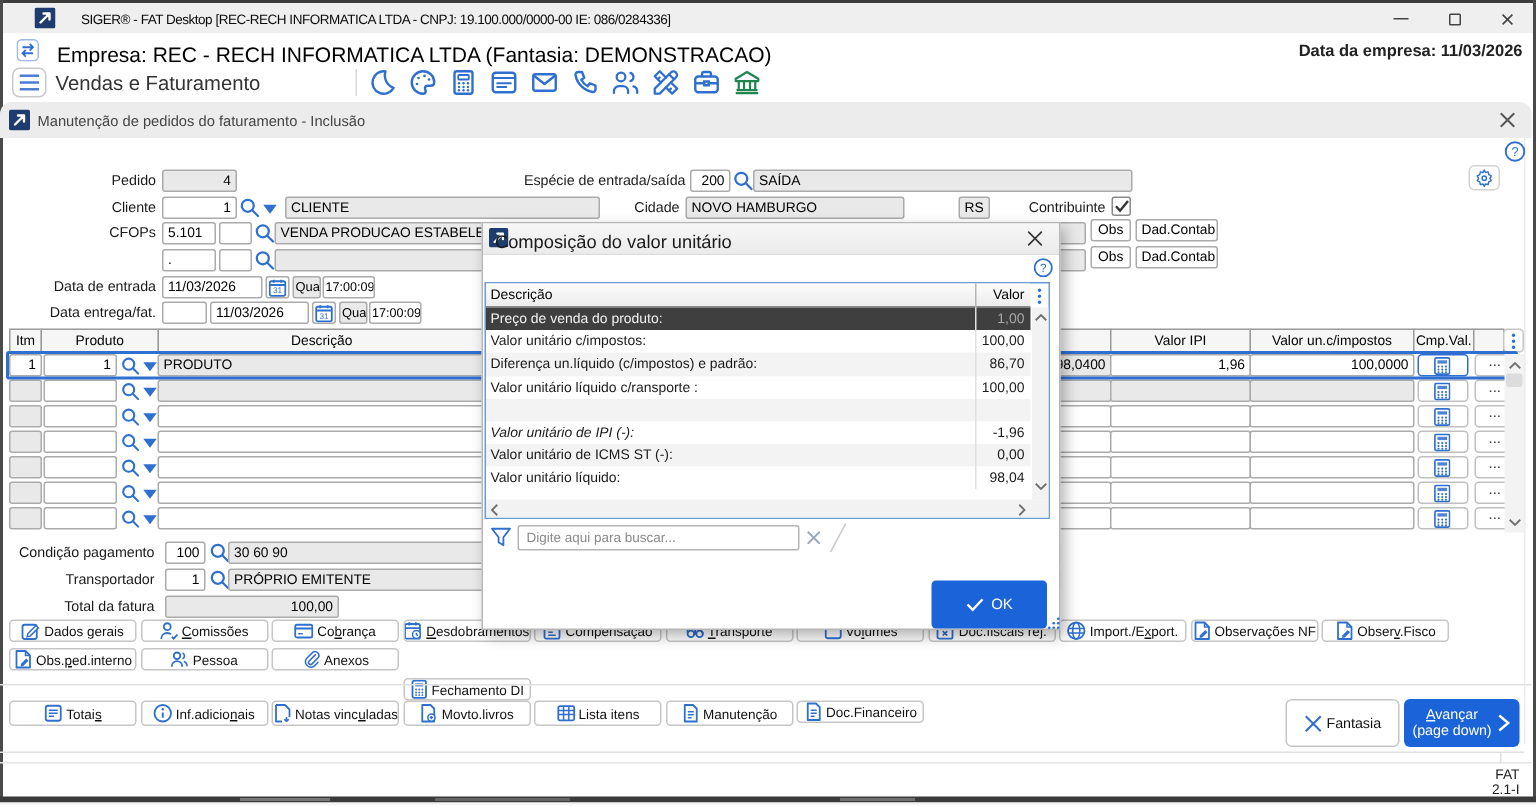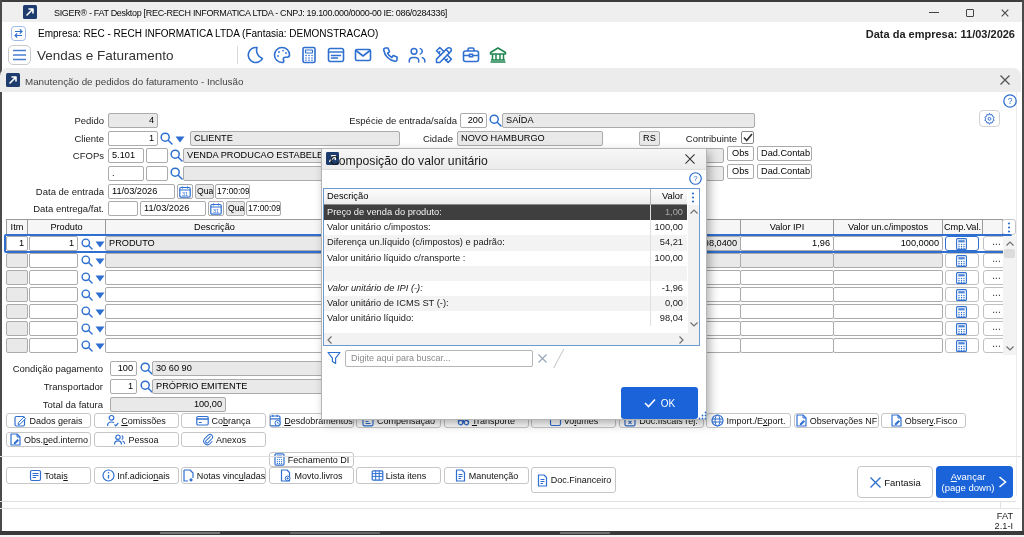--- a/index.html
+++ b/index.html
@@ -29,21 +29,21 @@
 <div class="abs" style="left:929px;top:11.5px;width:10px;height:1.4px;background:#444;"></div>
 <div class="abs" style="left:966px;top:9px;width:8px;height:8px;border:1.2px solid #444;border-radius:1px;"></div>
 <svg class="abs" style="left:1001px;top:9px" width="8" height="8" viewBox="0 0 11 11">
     <path d="M1 1 L10 10 M10 1 L1 10" stroke="#444" stroke-width="1.5"></path>
   </svg>
 <svg class="abs" style="left:11px;top:26px" width="15" height="15" viewBox="0 0 15 15">
     <rect x="0.5" y="0.5" width="14" height="14" rx="3" fill="none" stroke="#9db9e8" stroke-width="1"></rect>
     <path d="M4 5.5 h7 m-2.2 -2.2 l2.2 2.2 l-2.2 2.2" stroke="#2e6fd0" stroke-width="1.2" fill="none"></path>
     <path d="M11 9.5 h-7 m2.2 -2.2 l-2.2 2.2 l2.2 2.2" stroke="#2e6fd0" stroke-width="1.2" fill="none"></path>
   </svg>
-<div class="abs" style="left:38px;top:28px;font-size:10px;color:#000;">Empresa: REC - RECH INFORMATICA LTDA (Fantasia: DEMONSTRACAO)</div>
+<div class="abs" style="left:38px;top:28px;font-size:14px;color:#000;">Empresa: REC - RECH INFORMATICA LTDA (Fantasia: DEMONSTRACAO)</div>
 <div class="abs" style="right:9px;top:28px;font-size:11px;font-weight:bold;color:#222;">Data da empresa: 11/03/2026</div>
 <div class="abs" style="left:8px;top:45px;width:23px;height:20px;border:1px solid #c9c9c9;border-radius:5px;background:#fff;"></div>
 <svg class="abs" style="left:13px;top:49px" width="13" height="12" viewBox="0 0 13 12">
     <path d="M0 1.5 h13 M0 6 h13 M0 10.5 h13" stroke="#4a7fd4" stroke-width="1.7"></path>
   </svg>
 <div class="abs" style="left:37px;top:48px;font-size:13.5px;color:#333;">Vendas e Faturamento</div>
 <div class="abs" style="left:237px;top:46px;width:1px;height:18px;background:#d9d9d9;"></div>
 <svg class="abs" style="left:245px;top:45px" width="20" height="20" viewBox="0 0 20 20">
     <path d="M12 2.6 a7.5 7.5 0 1 0 5.4 11 a8.8 8.8 0 0 1 -5.4 -11z" stroke="#2e6fd0" stroke-width="1.6" fill="none" stroke-linejoin="round"></path>
   </svg>
@@ -617,21 +617,21 @@
     </svg>
     <span>Lista itens</span>
   </div>
 <div class="btn" style="left:443.5px;top:467px;width:85px;height:17px;">
     <svg width="13" height="13" viewBox="0 0 13 13" style="flex:none">
       <path d="M2.5 1 h5.5 l2.5 2.5 v8.5 h-8z" stroke="#2e6fd0" stroke-width="1.2" fill="none" stroke-linejoin="round"></path>
       <path d="M4.5 5.5 h4 M4.5 7.5 h4 M4.5 9.5 h2.5" stroke="#2e6fd0" stroke-width="1"></path>
     </svg>
     <span>Manutenção</span>
   </div>
-<div class="btn" style="left:531.0px;top:467px;width:85px;height:26px;">
+<div class="btn" style="left:531.0px;top:467px;width:85px;height:15px;">
     <svg width="13" height="13" viewBox="0 0 13 13" style="flex:none">
       <path d="M2.5 1 h5.5 l2.5 2.5 v8.5 h-8z" stroke="#2e6fd0" stroke-width="1.2" fill="none" stroke-linejoin="round"></path>
       <path d="M4.5 5.5 h4 M4.5 7.5 h4 M4.5 9.5 h2.5" stroke="#2e6fd0" stroke-width="1"></path>
     </svg>
     <span>Doc.Financeiro</span>
   </div>
 <div class="btn" style="left:857px;top:466px;width:76px;height:32px;border-radius:4px;font-size:9.5px;">
     <svg width="13" height="13" viewBox="0 0 13 13" style="flex:none">
       <path d="M1.5 1.5 L11.5 11.5 M11.5 1.5 L1.5 11.5" stroke="#2e6fd0" stroke-width="1.4"></path>
     </svg>
@@ -662,21 +662,21 @@
 <div class="abs" style="left:650px;top:189px;width:1px;height:16px;background:#b5b5b5;z-index:13;"></div>
 <svg class="abs" style="left:691px;top:192px;z-index:13" width="4" height="11" viewBox="0 0 4 11">
     <g fill="#2e6fd0">
       <circle cx="2" cy="1.5" r="1.1"></circle>
       <circle cx="2" cy="5.5" r="1.1"></circle>
       <circle cx="2" cy="9.5" r="1.1"></circle>
     </g>
   </svg>
 <div class="abs" style="left:324px;top:205px;width:363px;height:15.2px;background:#3f3f3f;z-index:12;font-size:9.3px;color:#f2f2f2;line-height:15px;"><span style="padding-left:3px;">Preço de venda do produto:</span><span style="position:absolute;right:4px;color:#a8a8a8;">1,00</span></div>
 <div class="abs" style="left:324px;top:220.2px;width:363px;height:15.2px;background:#fff;z-index:12;font-size:9.3px;color:#1a1a1a;line-height:15px;"><span style="padding-left:3px;">Valor unitário c/impostos:</span><span style="position:absolute;right:4px;color:#1a1a1a;">100,00</span></div>
-<div class="abs" style="left:324px;top:235.39999999999998px;width:363px;height:15.2px;background:#f3f3f3;z-index:12;font-size:9.3px;color:#1a1a1a;line-height:15px;"><span style="padding-left:3px;">Diferença un.líquido (c/impostos) e padrão:</span><span style="position:absolute;right:4px;color:#1a1a1a;">54,21</span></div>
+<div class="abs" style="left:324px;top:235.39999999999998px;width:363px;height:15.2px;background:#f3f3f3;z-index:12;font-size:9.3px;color:#1a1a1a;line-height:15px;"><span style="padding-left:3px;">Diferença un.líquido (c/impostos) e padrão:</span><span style="position:absolute;right:4px;color:#1a1a1a;">86,70</span></div>
 <div class="abs" style="left:324px;top:250.59999999999997px;width:363px;height:15.2px;background:#fff;z-index:12;font-size:9.3px;color:#1a1a1a;line-height:15px;"><span style="padding-left:3px;">Valor unitário líquido c/ransporte :</span><span style="position:absolute;right:4px;color:#1a1a1a;">100,00</span></div>
 <div class="abs" style="left:324px;top:265.79999999999995px;width:363px;height:15.2px;background:#f3f3f3;z-index:12;font-size:9.3px;color:#1a1a1a;line-height:15px;"><span style="padding-left:3px;"></span><span style="position:absolute;right:4px;color:#1a1a1a;"></span></div>
 <div class="abs" style="left:324px;top:280.99999999999994px;width:363px;height:15.2px;background:#fff;z-index:12;font-size:9.3px;color:#1a1a1a;line-height:15px;"><span style="padding-left:3px;font-style:italic;">Valor unitário de IPI (-):</span><span style="position:absolute;right:4px;color:#1a1a1a;">-1,96</span></div>
 <div class="abs" style="left:324px;top:296.19999999999993px;width:363px;height:15.2px;background:#f3f3f3;z-index:12;font-size:9.3px;color:#1a1a1a;line-height:15px;"><span style="padding-left:3px;">Valor unitário de ICMS ST (-):</span><span style="position:absolute;right:4px;color:#1a1a1a;">0,00</span></div>
 <div class="abs" style="left:324px;top:311.3999999999999px;width:363px;height:15.2px;background:#fff;z-index:12;font-size:9.3px;color:#1a1a1a;line-height:15px;"><span style="padding-left:3px;">Valor unitário líquido:</span><span style="position:absolute;right:4px;color:#1a1a1a;">98,04</span></div>
 <div class="abs" style="left:650px;top:205px;width:1px;height:121px;background:#e0e0e0;z-index:13;"></div>
 <div class="abs" style="left:688px;top:205px;width:11px;height:128px;background:#f2f2f2;z-index:12;"></div>
 <svg class="abs" style="left:690px;top:209px;z-index:13" width="8" height="5" viewBox="0 0 8 5">
     <path d="M0.5 4.5 L4 1 L7.5 4.5" stroke="#707070" stroke-width="1.2" fill="none"></path>
   </svg>

